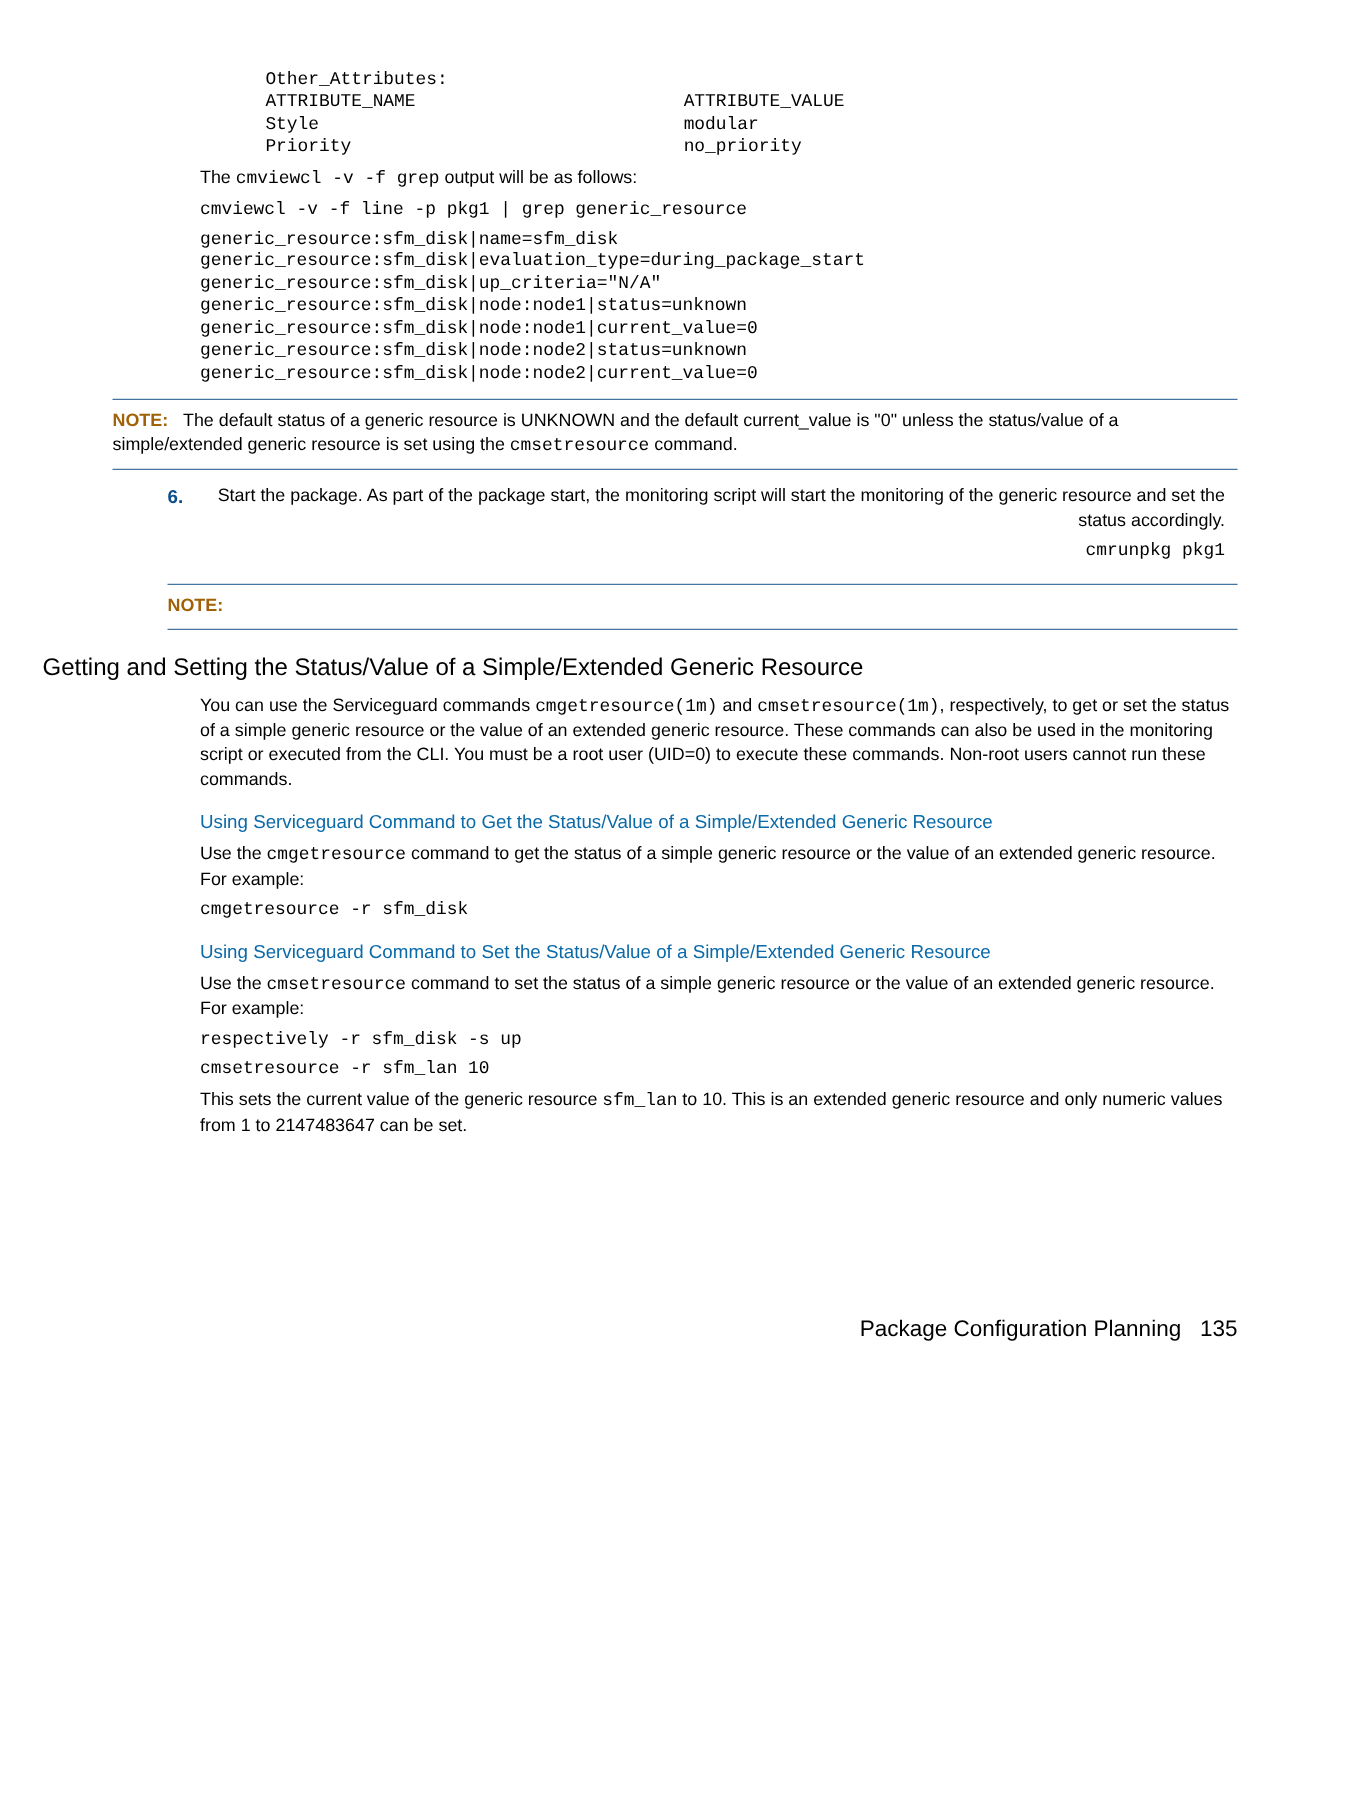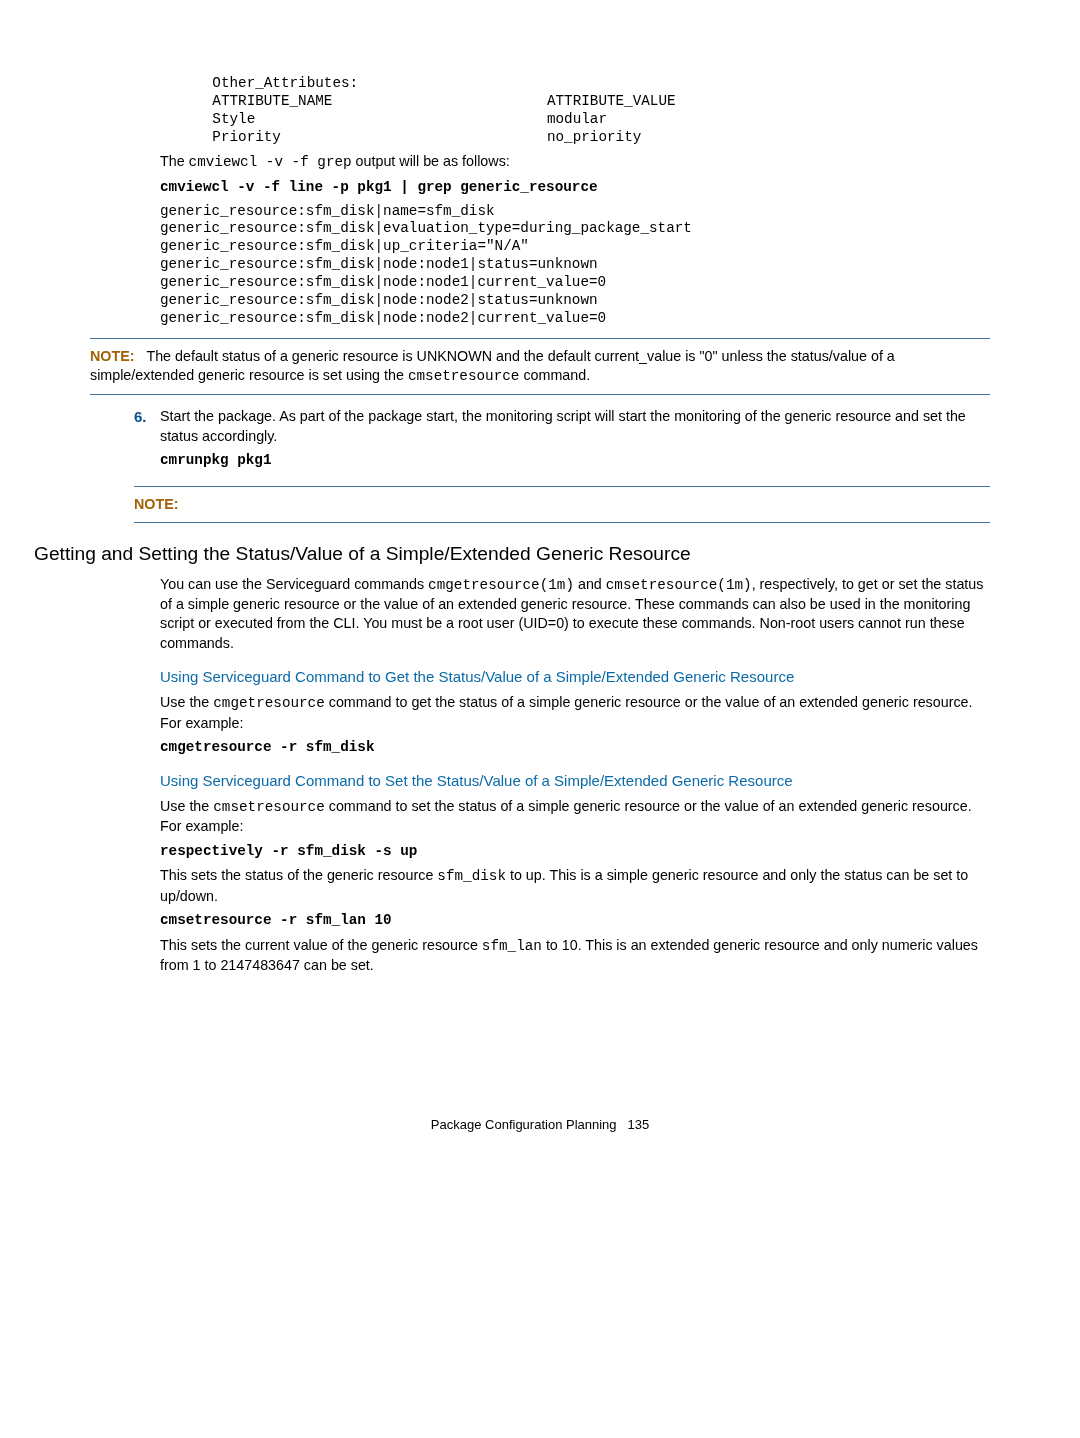--- a/index.html
+++ b/index.html
@@ -7,33 +7,33 @@
     font-family: Arial, Helvetica, sans-serif;
     font-size: 14.3px;
     line-height: 1.35;
     color: #000;
     width: 1080px;
     margin: 0;
     background: #fff;
     box-sizing: border-box;
   }
   .page {
-    padding: 69px 90px 60px 90px;
+    padding: 50px 90px 60px 90px;
   }
   .code-block {
     font-family: "Courier New", Courier, monospace;
     white-space: pre;
     font-size: 14.3px;
     line-height: 1.25;
     margin: 6px 0;
   }
   .code-inline {
     font-family: "Courier New", Courier, monospace;
   }
-  .bold { font-weight: bold; }
+  .bold { font-weight: normal; }
   .indent-code { margin-left: 88px; }
   .indent-body { margin-left: 70px; }
   p { margin: 6px 0; }
   .note-rule {
     border-top: 1px solid #4573a0;
     border-bottom: 1px solid #4573a0;
     padding: 8px 0;
     margin: 10px 0;
   }
   .note-label {
@@ -45,37 +45,38 @@
     font-weight: bold;
     display: inline-block;
     width: 22px;
     vertical-align: top;
     font-size: 15px;
   }
   .list-text {
     display: inline-block;
     width: 820px;
     vertical-align: top;
+    text-align: right;
   }
   h2.section {
     color: #000000;
     font-weight: normal;
     font-size: 19.2px;
     margin: 18px 0 8px 0;
   }
   h2.section.outdent { margin-left: -56px; }
   h3.subsection {
     color: #0a6aa8;
     font-weight: normal;
     font-size: 15px;
     margin: 14px 0 6px 0;
   }
   .footer {
-    text-align: center;
-    font-size: 13px;
+    text-align: right;
+    font-size: 18px;
     margin-top: 140px;
   }
 </style>
 </head>
 <body>
 
 <div class="page">
 
   <div class="code-block indent-code">    Other_Attributes:
     ATTRIBUTE_NAME                         ATTRIBUTE_VALUE
@@ -129,23 +130,20 @@
 
 
     <h3 class="subsection">Using Serviceguard Command to Set the Status/Value of a Simple/Extended Generic Resource</h3>
 
     <p>
       <span>Use the </span><span class="code-inline">cmsetresource</span><span> command to set the status of a simple generic resource or the value of an extended generic resource. For example:</span>
     </p>
 
     <div class="code-block bold">respectively -r sfm_disk -s up</div>
 
-    <p>
-      <span>This sets the status of the generic resource </span><span class="code-inline">sfm_disk</span><span> to up. This is a simple generic resource and only the status can be set to up/down.</span>
-    </p>
 
     <div class="code-block bold">cmsetresource -r sfm_lan 10</div>
 
     <p>
       <span>This sets the current value of the generic resource </span><span class="code-inline">sfm_lan</span><span> to 10. This is an extended generic resource and only numeric values from 1 to 2147483647 can be set.</span>
     </p>
 
   </div>
 
   <div class="footer">

